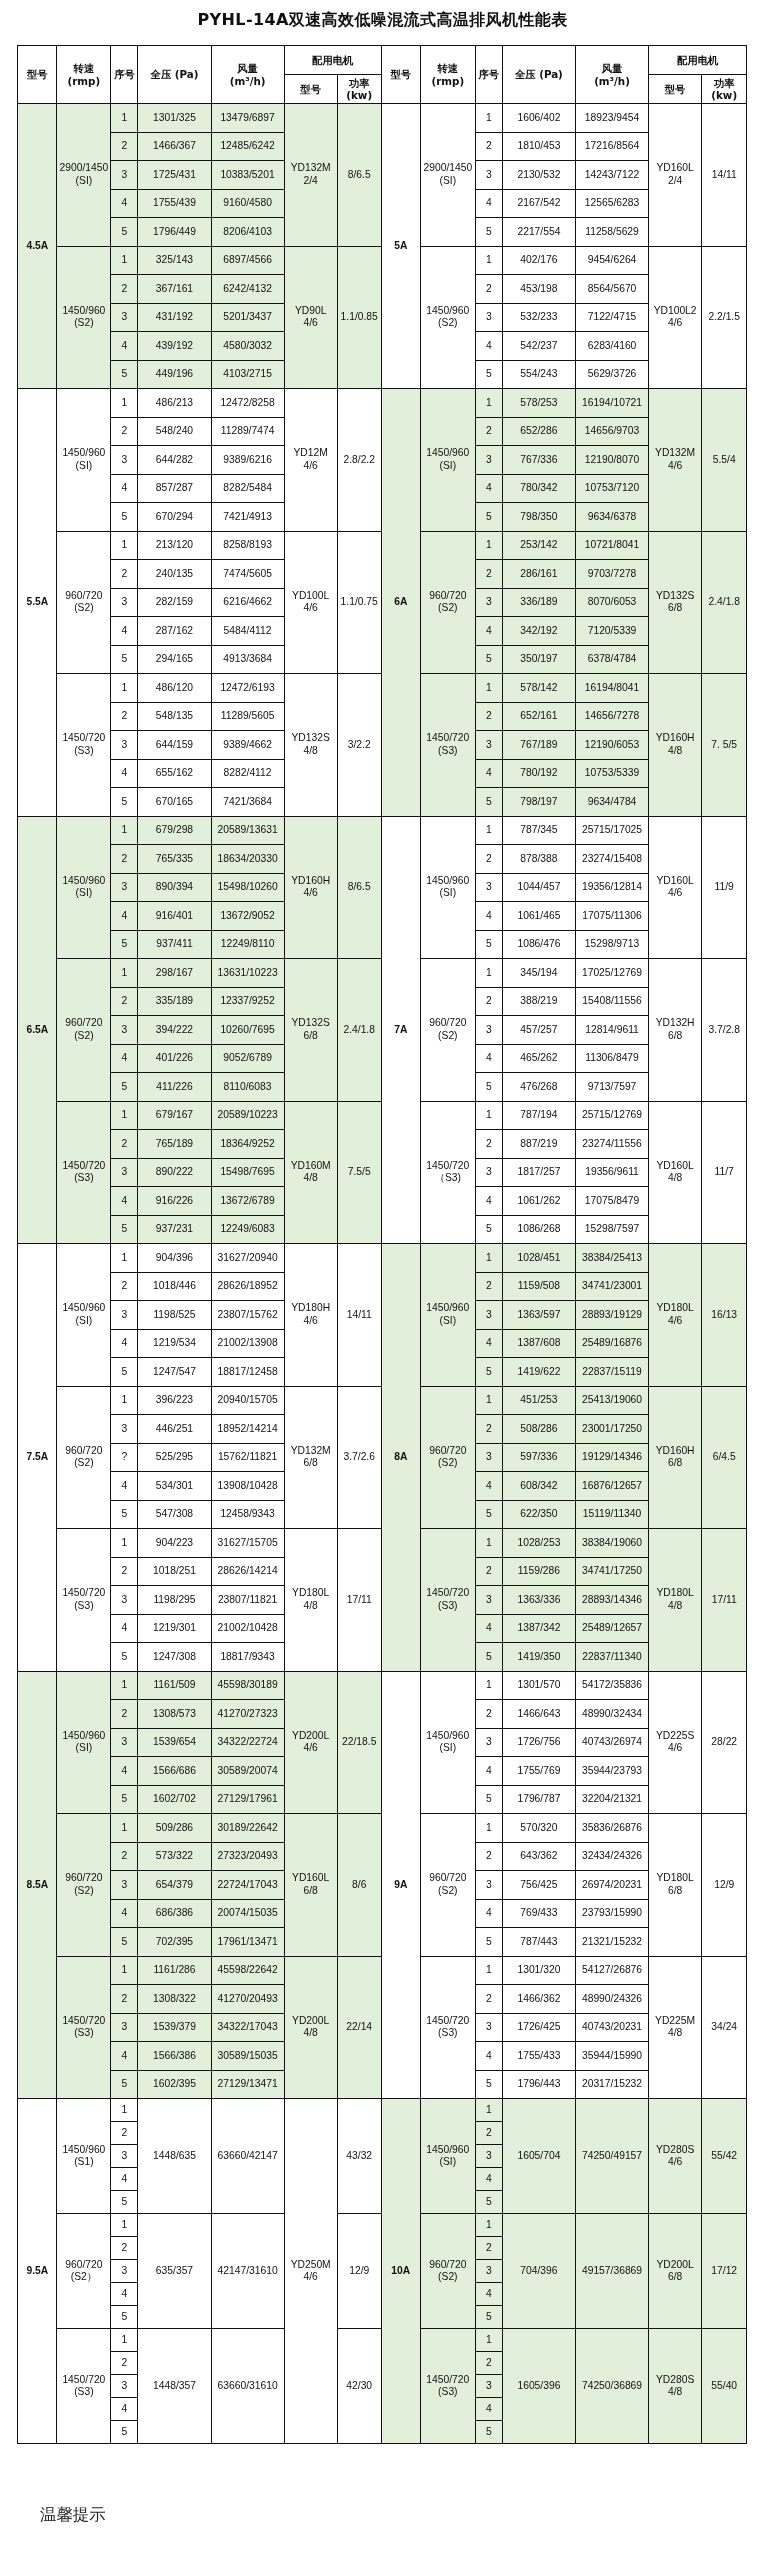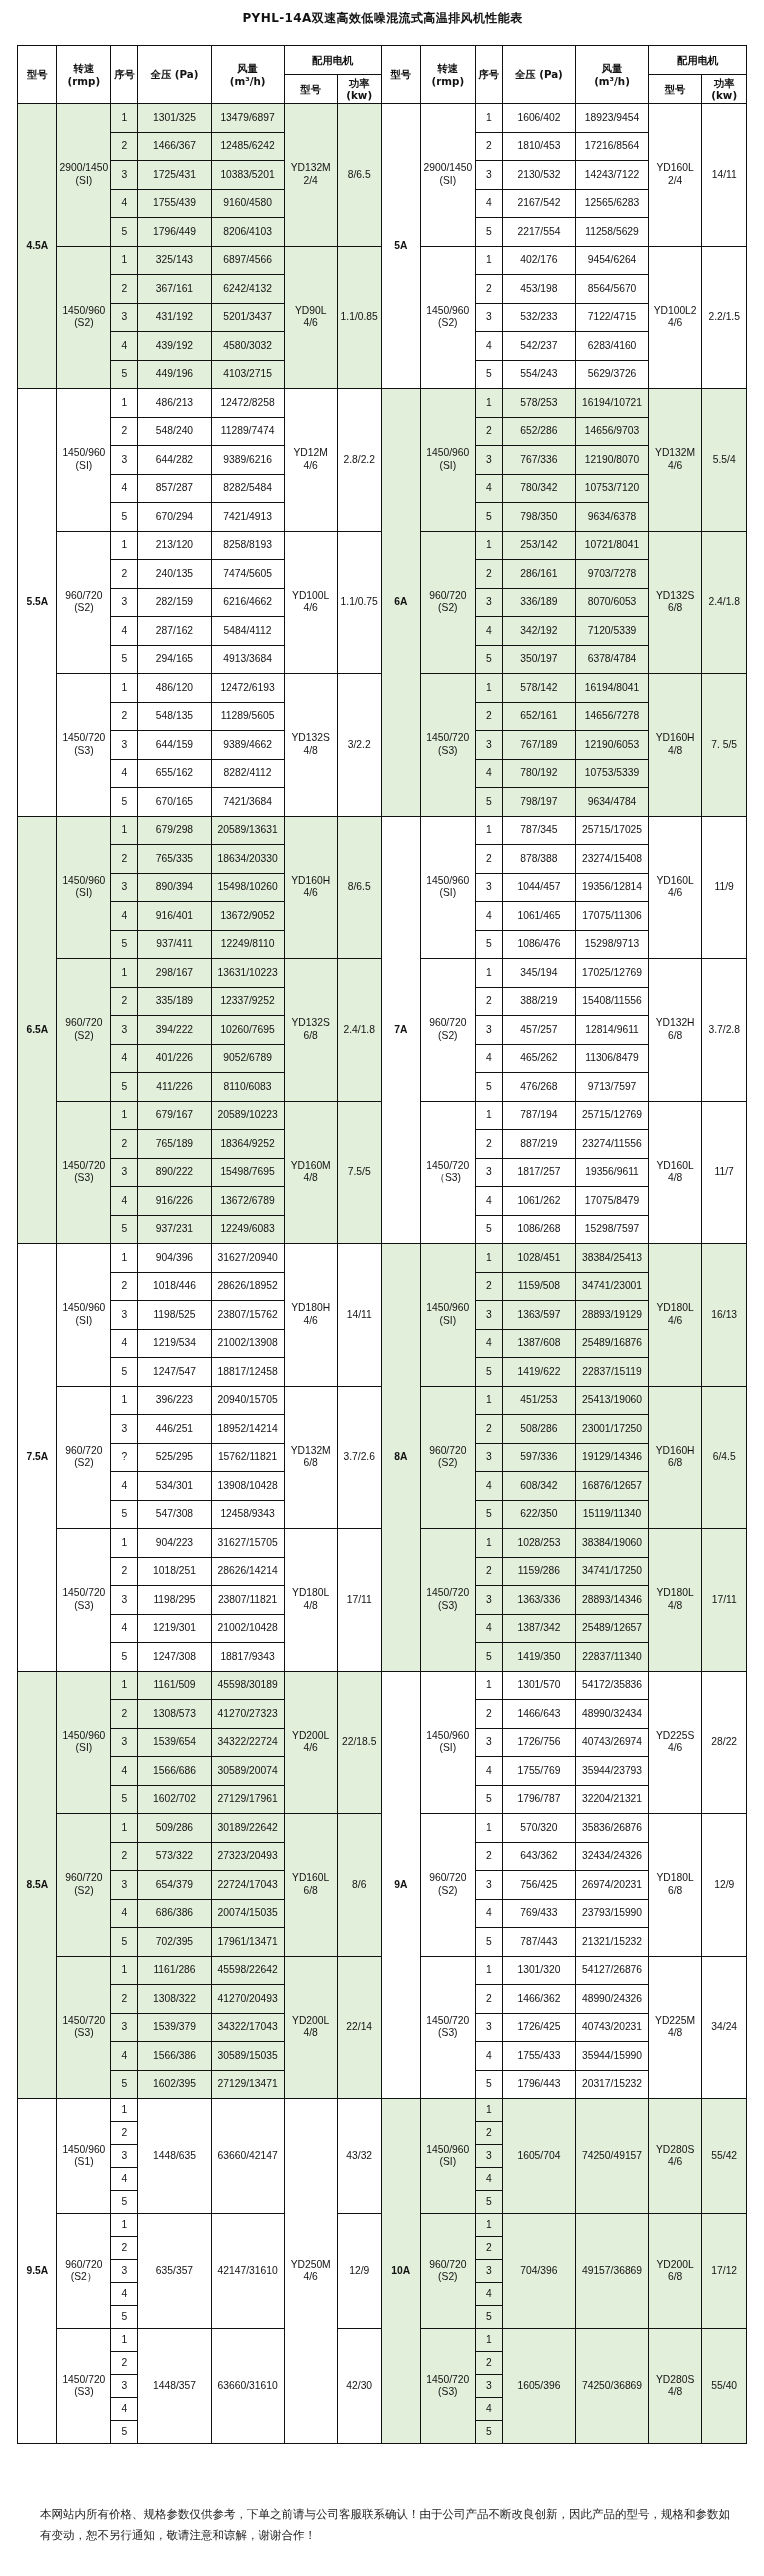--- a/index.html
+++ b/index.html
@@ -1,17 +1,17 @@
 <!DOCTYPE html>
 <html style="font-size:13px"><head>
 <meta charset="utf-8">
 <style>
   html, body { margin:0; padding:0; background:#ffffff; }
   body { width:765px; height:2576px; position:relative; font-family:"Liberation Sans", "DejaVu Sans", sans-serif; color:#111; }
-  .title { position:absolute; left:0; top:10px; width:765px; text-align:center; font-family:"DejaVu Sans", sans-serif; font-weight:bold; font-size:12px; letter-spacing:0.4px; color:#111; }
+  .title { position:absolute; left:0; top:10px; width:765px; text-align:center; font-family:"DejaVu Sans", sans-serif; font-weight:bold; font-size:16px; letter-spacing:0.4px; color:#111; }
   table.perf { position:absolute; left:17.3px; top:45px; border-collapse:collapse; table-layout:fixed; width:730px; }
   table.perf td, table.perf th { border:0.8px solid #111; text-align:center; vertical-align:middle; font-size:10.3px; padding:0; line-height:12.3px; }
   table.perf th { font-family:"DejaVu Sans", sans-serif; font-weight:bold; font-size:10.3px; background:#fff; }
   .g { background:#e2efda; }
   .w { background:#ffffff; }
   .model { font-weight:bold; font-size:10.7px; }
   tr.r { height:28.5px; }
   tr.rs { height:23px; }
   .notice { position:absolute; left:40px; top:2504px; width:691px; }
   .notice-title { font-family:"DejaVu Sans", sans-serif; font-size:16.4px; color:#222; margin-bottom:5px; }
@@ -803,15 +803,15 @@
         <td class="g">4</td>
       </tr>
       <tr class="rs">
         <td class="w">5</td>
         <td class="g">5</td>
       </tr>
     </tbody>
 </table>
 
 <div class="notice">
-  <div class="notice-body">本网站内所有价格、规格参数仅供参考，下单之前请与公司客服联系确认！由于公司产品不断改良创新，因此产品的型号，规格和参数如有变动，恕不另行通知，敬请注意和谅解，谢谢合作！</div>
+  <div class="notice-title">温馨提示</div>
 </div>
 
 
 </body></html>

